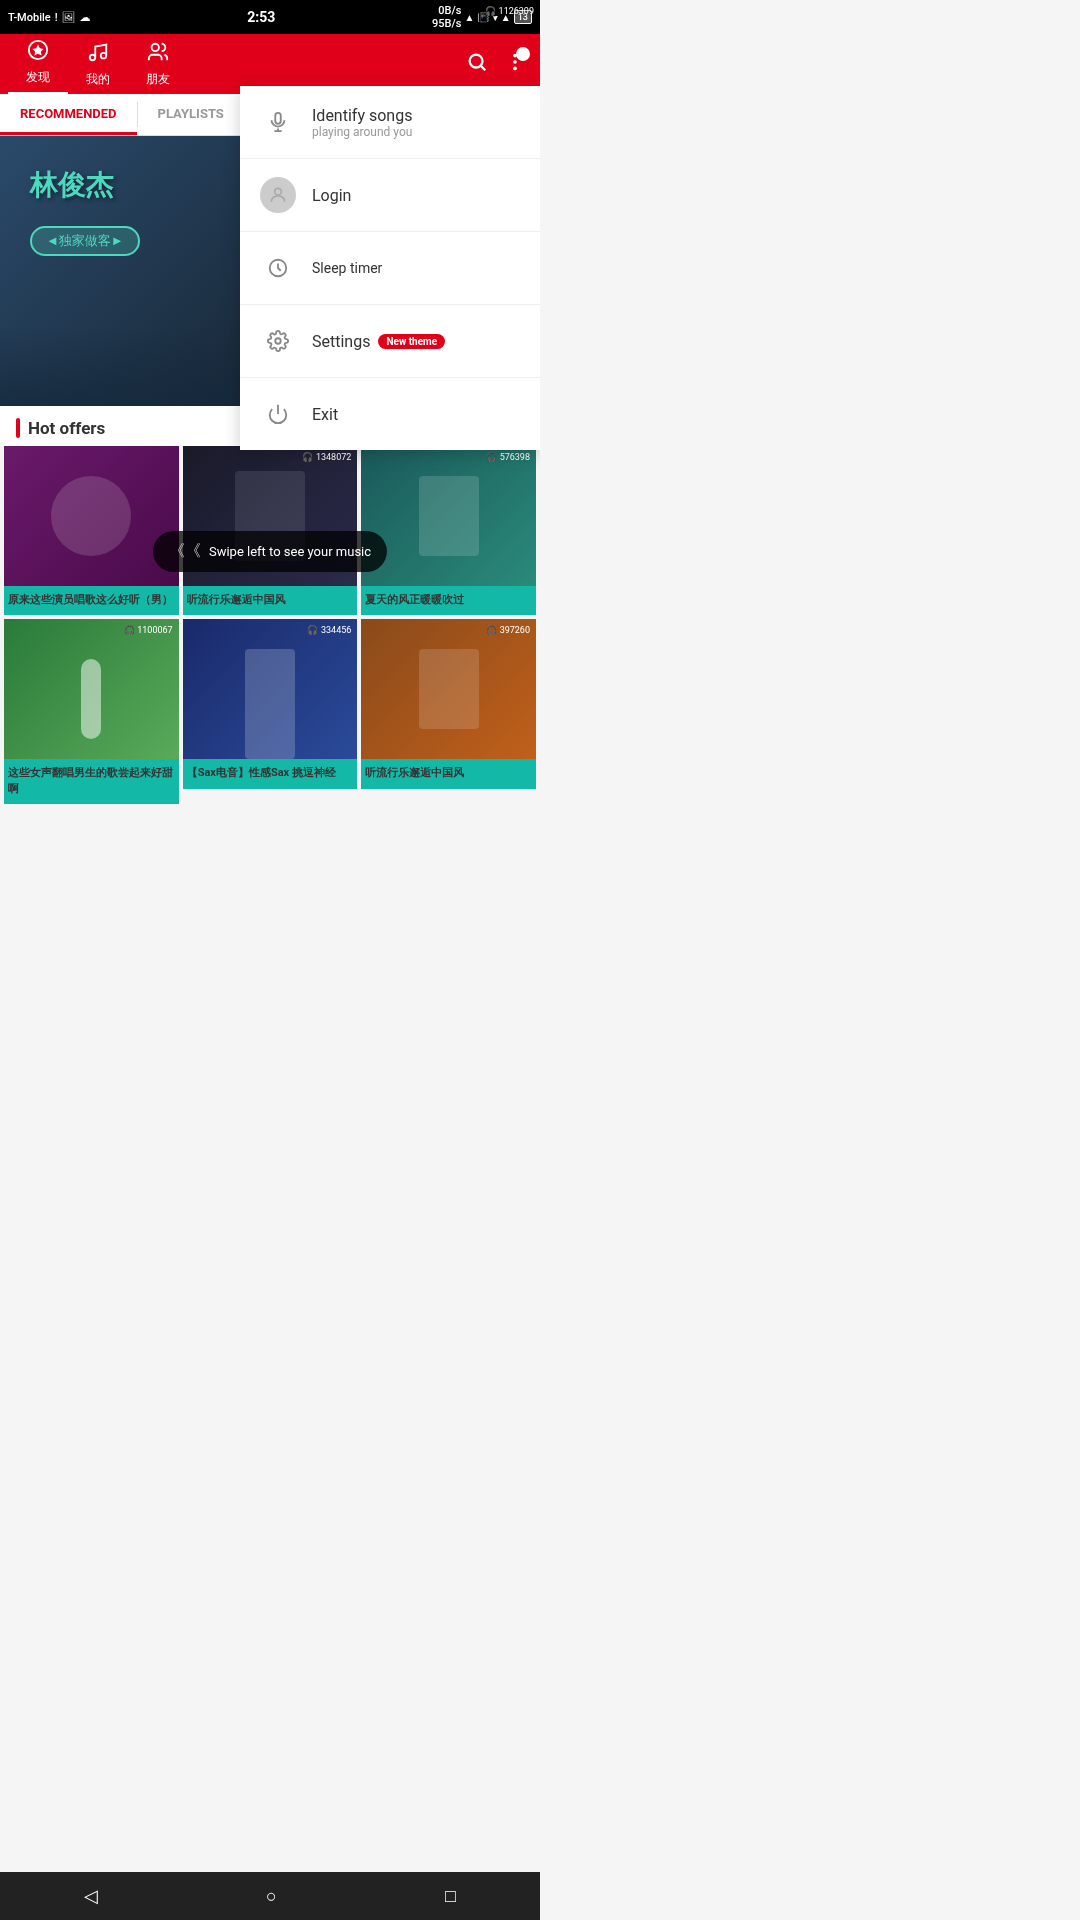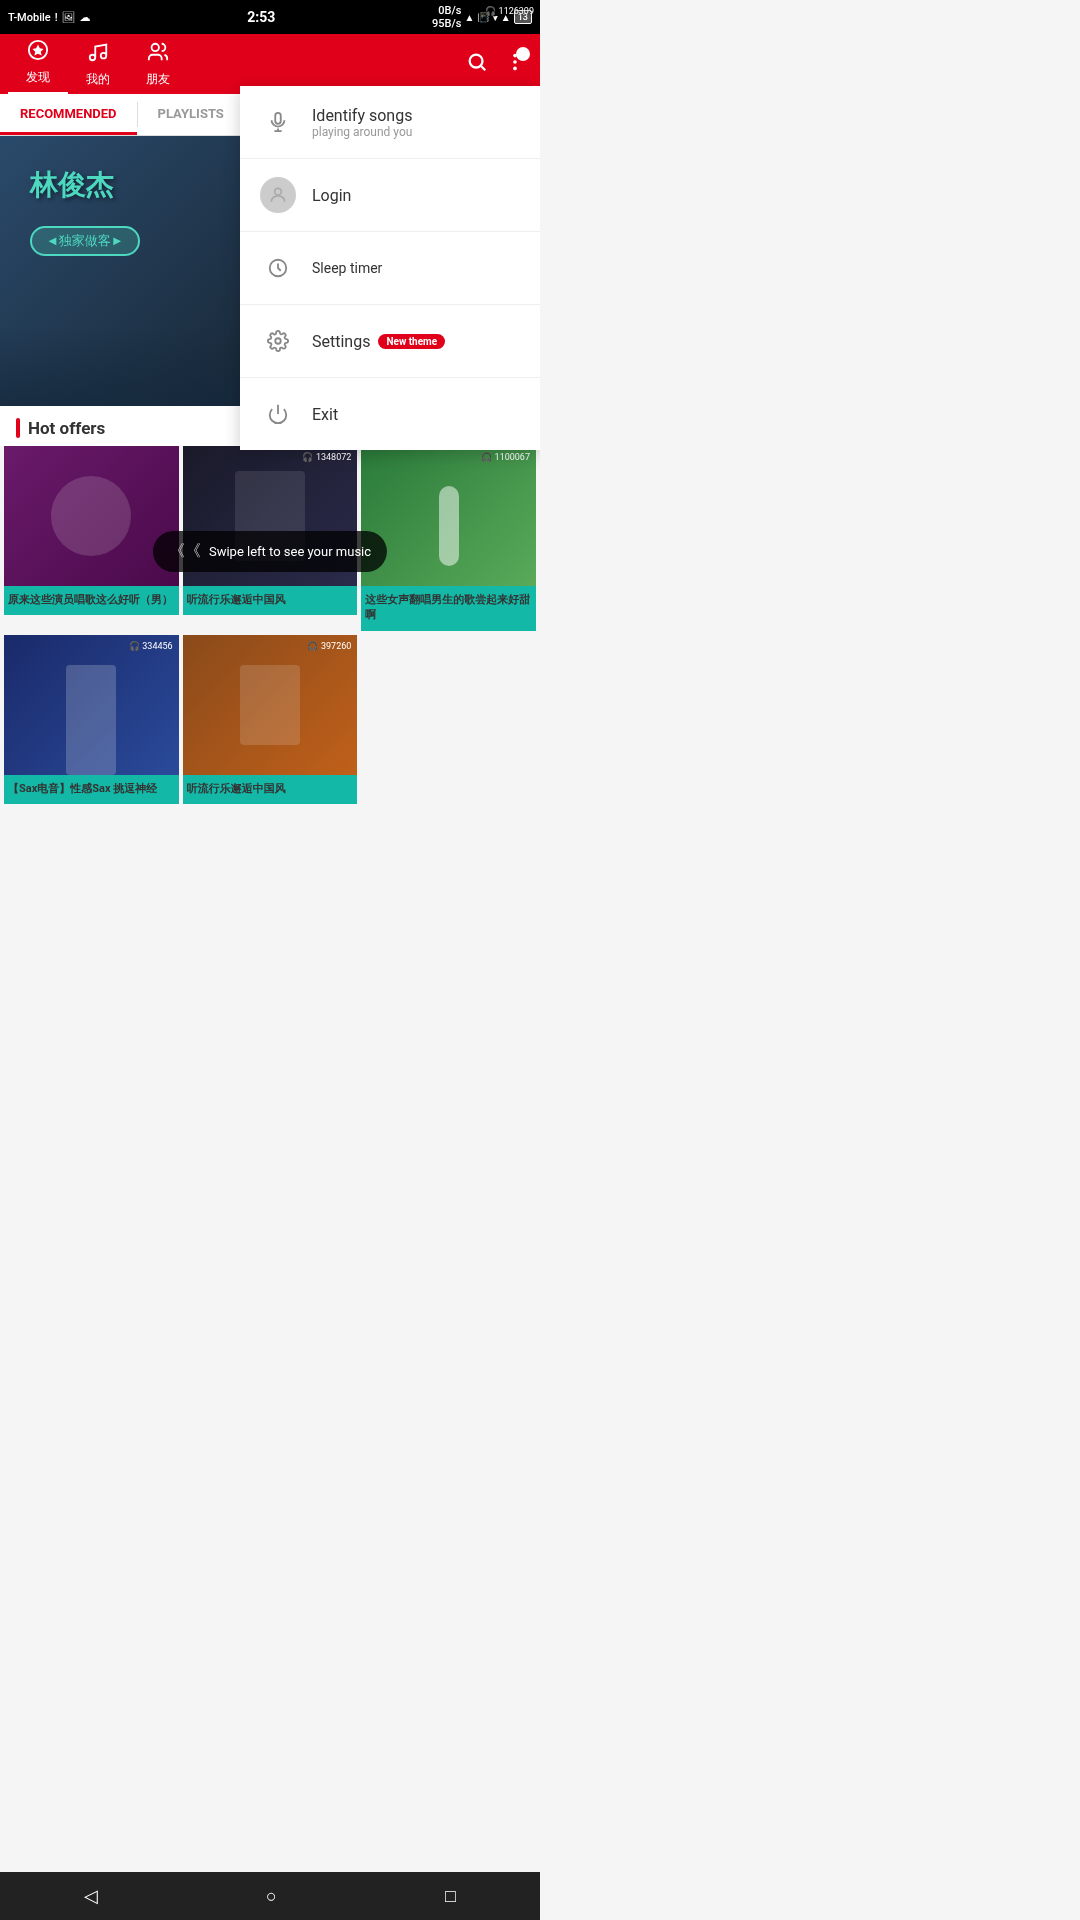--- a/index.html
+++ b/index.html
@@ -436,20 +436,30 @@
         <div class="thumb-fill bg-dark" style="display:flex;align-items:center;justify-content:center;">
           <div style="width:70px;height:90px;background:rgba(255,255,255,0.1);border-radius:4px;"></div>
         </div>
         <div style="position:absolute;top:6px;right:6px;display:flex;align-items:center;gap:2px;color:#fff;font-size:9px;">
           <span>🎧</span>
           <span>1348072</span>
         </div>
         <div class="thumb-title">听流行乐邂逅中国风</div>
       </div>
 
+      <div style="position:relative;">
+        <div class="thumb-fill bg-teal" style="display:flex;align-items:center;justify-content:center;">
+          <div style="width:60px;height:80px;background:rgba(255,255,255,0.15);border-radius:4px;"></div>
+        </div>
+        <div style="position:absolute;top:6px;right:6px;display:flex;align-items:center;gap:2px;color:#fff;font-size:9px;">
+          <span>🎧</span>
+          <span>576398</span>
+        </div>
+        <div class="thumb-title">夏天的风正暖暖吹过</div>
+      </div>
 
       <div style="position:relative;">
         <div class="thumb-fill bg-green" style="display:flex;align-items:center;justify-content:center;">
           <div style="width:100%;height:100%;background:linear-gradient(135deg,#2a7a3a,#5aaa5a);display:flex;align-items:flex-end;justify-content:center;padding-bottom:20px;">
             <div style="width:20px;height:80px;background:rgba(255,255,255,0.5);border-radius:10px;"></div>
           </div>
         </div>
         <div style="position:absolute;top:6px;right:6px;display:flex;align-items:center;gap:2px;color:#fff;font-size:9px;">
           <span>🎧</span>
           <span>1100067</span>

